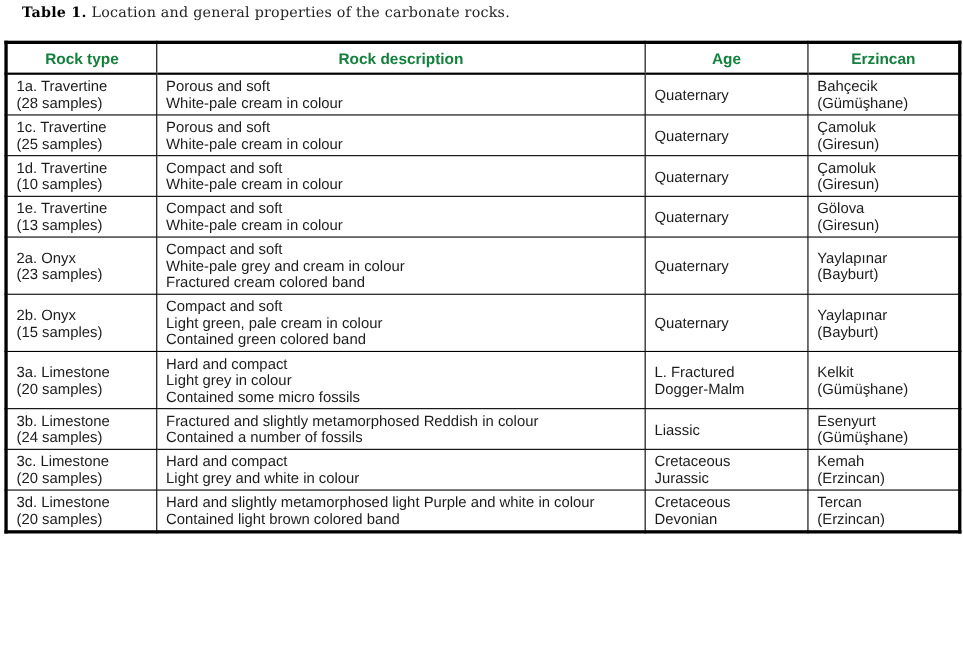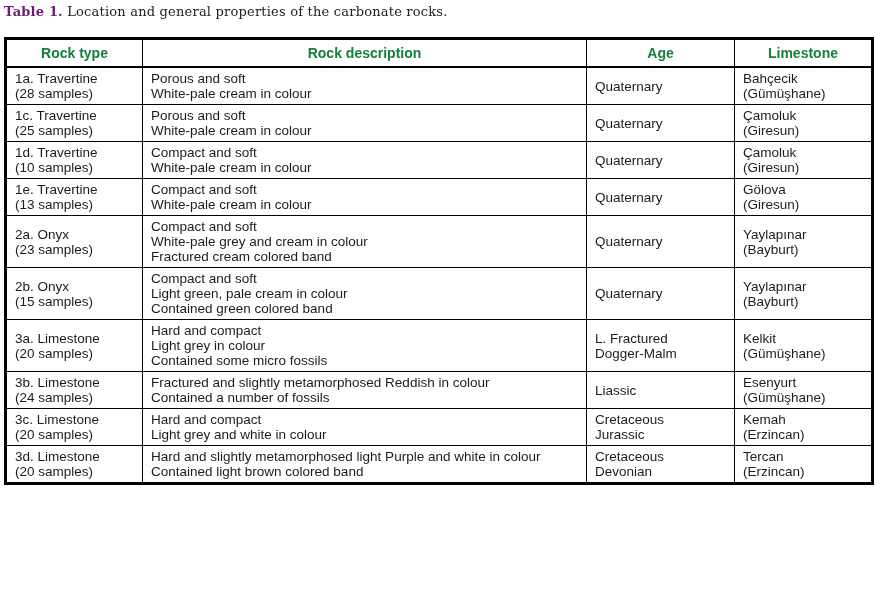--- a/index.html
+++ b/index.html
@@ -22,21 +22,22 @@
     top: 4px;
     left: 4px;
     font-family: "DejaVu Serif", serif;
     font-size: 13px;
     color: #222222;
     letter-spacing: 0.2px;
     white-space: nowrap;
   }
   .caption .cap-label {
     font-weight: bold;
-    color: #701a75;
+    color: #000000;
+    margin-left: 16px;
   }
   table.rock-table {
     position: absolute;
     top: 37px;
     left: 4px;
     width: 867px;
     border-collapse: collapse;
     table-layout: fixed;
     border: 3px solid #000000;
   }
@@ -82,21 +83,21 @@
       <col class="c-type">
       <col class="c-desc">
       <col class="c-age">
       <col class="c-loc">
     </colgroup>
     <thead>
       <tr>
         <th>Rock type</th>
         <th>Rock description</th>
         <th>Age</th>
-        <th>Limestone</th>
+        <th>Erzincan</th>
       </tr>
     </thead>
     <tbody>
         <tr>
           <td>
             <div>1a. Travertine</div>
             <div>(28 samples)</div>
           </td>
           <td>
             <div>Porous and soft</div>

